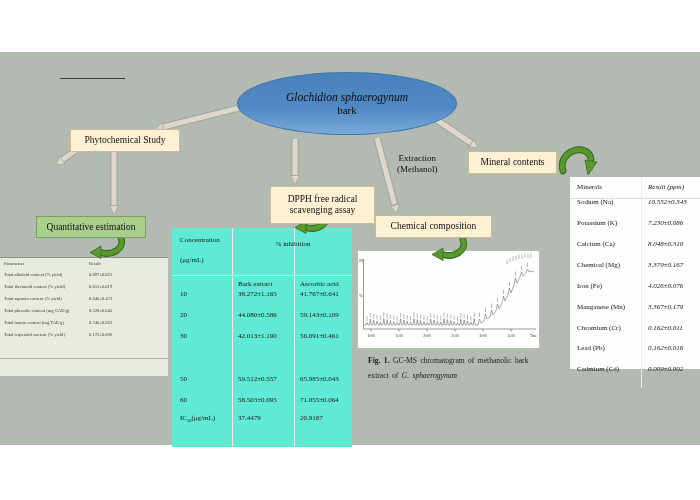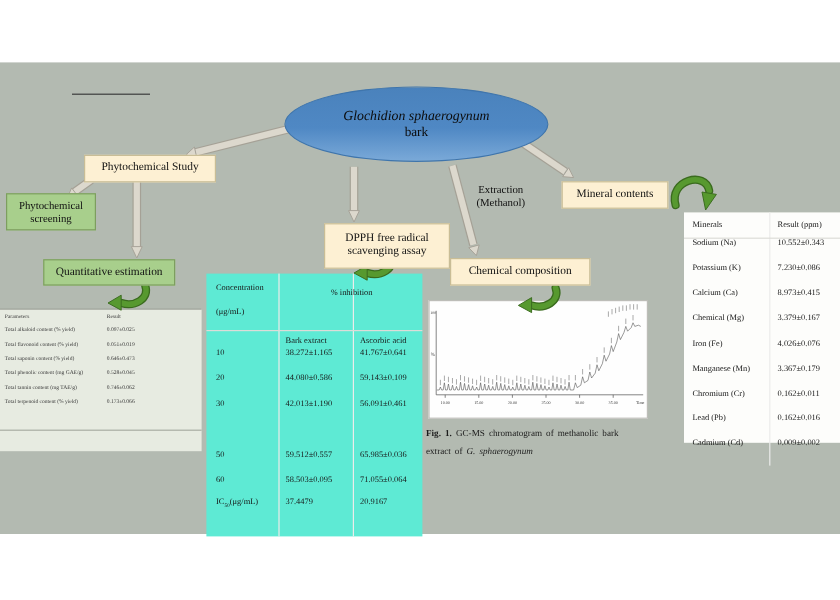--- a/index.html
+++ b/index.html
@@ -45,30 +45,30 @@
   .itable .hr1{position:absolute;left:0;top:47px;width:180px;height:1px;background:#dcdcd8;}
   .itrow{position:absolute;left:0;width:180px;height:12px;}
   .itrow .c1{position:absolute;left:8px;top:0;}
   .itrow .c2{position:absolute;left:66px;top:0;}
   .itrow .c3{position:absolute;left:128px;top:0;}
   .ithdr{position:absolute;}
   sub{font-size:4.5px;}
   
   .chrom{position:absolute;left:357px;top:250px;width:181px;height:97px;background:#fefefe;
          border:1px solid #bdbdb8;z-index:1;}
-  .caption{position:absolute;left:355px;top:353px;width:184px;z-index:1;font-size:7.6px;
+  .caption{position:absolute;left:368px;top:353px;width:184px;z-index:1;font-size:7.6px;
            line-height:15px;color:#1c1c1c;word-spacing:1.5px;}
   
   .mtable{position:absolute;left:570px;top:177px;width:160px;height:192px;background:#fdfdfb;
           z-index:1;font-size:7px;color:#161616;}
   .mtable .gut{position:absolute;left:71px;top:0;width:1px;height:211px;background:#ececea;}
   .mtable .hr1{position:absolute;left:0;top:21px;width:160px;height:1px;background:#dcdcd8;}
   .mrow{position:absolute;left:0;width:160px;height:12px;}
   .mrow .k{position:absolute;left:7px;top:0;}
-  .mrow .v{position:absolute;left:78px;top:0;}
+  .mrow .v{position:absolute;left:78px;top:0;font-style:italic;}
 </style>
 </head>
 <body>
 
 <div class="canvas">
   <div class="band"></div>
   <div class="hline"></div>
 
   <svg class="arrowlayer" viewBox="0 0 700 500">
     <g>
@@ -123,24 +123,20 @@
     </g>
   </svg>
 
   <div class="ellipse">
     <div class="ell-l1">Glochidion sphaerogynum</div>
     <div class="ell-l2">bark</div>
   </div>
 
   <div class="tanbox" style="left:70px;top:129px;width:108px;height:21px;">
     <span>Phytochemical Study</span>
-  </div>
-  <div class="greenbox" style="left:5px;top:161px;width:73px;height:29px;font-size:9px;">
-    <span>Phytochemical</span>
-    <span>screening</span>
   </div>
   <div class="greenbox" style="left:36px;top:216px;width:108px;height:20px;">
     <span>Quantitative estimation</span>
   </div>
   <div class="tanbox" style="left:270px;top:186px;width:103px;height:36px;">
     <span>DPPH free radical</span>
     <span>scavenging  assay</span>
   </div>
   <div class="tanbox" style="left:375px;top:215px;width:115px;height:21px;">
     <span>Chemical  composition</span>
@@ -207,21 +203,21 @@
       <span class="c3">59.143±0.109</span>
     </div>
     <div class="itrow" style="top:104px;">
       <span class="c1">30</span>
       <span class="c2">42.013±1.190</span>
       <span class="c3">56.091±0.461</span>
     </div>
     <div class="itrow" style="top:147px;">
       <span class="c1">50</span>
       <span class="c2">59.512±0.557</span>
-      <span class="c3">65.985±0.036</span>
+      <span class="c3">65.985±0.043</span>
     </div>
     <div class="itrow" style="top:168px;">
       <span class="c1">60</span>
       <span class="c2">58.503±0.095</span>
       <span class="c3">71.055±0.064</span>
     </div>
     <div class="itrow" style="top:186px;">
       <span class="c1"><span>IC</span><sub>50</sub><span>(μg/mL)</span></span>
       <span class="c2">37.4479</span>
       <span class="c3">20.9167</span>
@@ -321,21 +317,21 @@
     <div class="mrow" style="top:21px;padding-left:29px;">
       <span class="k">Sodium (Na)</span>
       <span class="v">10.552±0.343</span>
     </div>
     <div class="mrow" style="top:42px;">
       <span class="k">Potassium (K)</span>
       <span class="v">7.230±0.086</span>
     </div>
     <div class="mrow" style="top:63px;">
       <span class="k">Calcium (Ca)</span>
-      <span class="v">8.973±0.415</span>
+      <span class="v">8.048±0.310</span>
     </div>
     <div class="mrow" style="top:84px;">
       <span class="k">Chemical (Mg)</span>
       <span class="v">3.379±0.167</span>
     </div>
     <div class="mrow" style="top:105px;">
       <span class="k">Iron (Fe)</span>
       <span class="v">4.026±0.076</span>
     </div>
     <div class="mrow" style="top:126px;">

